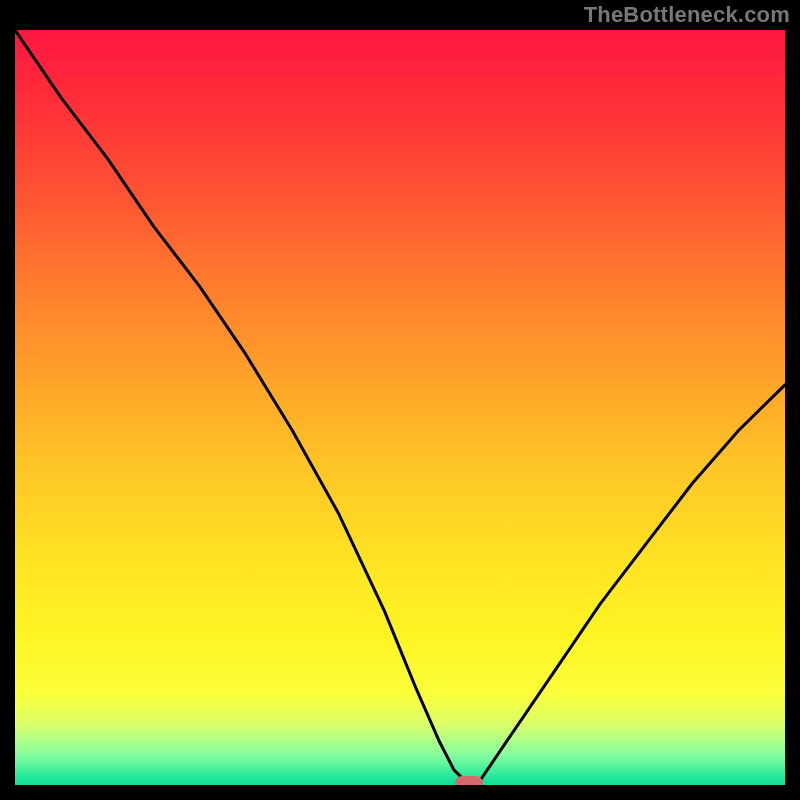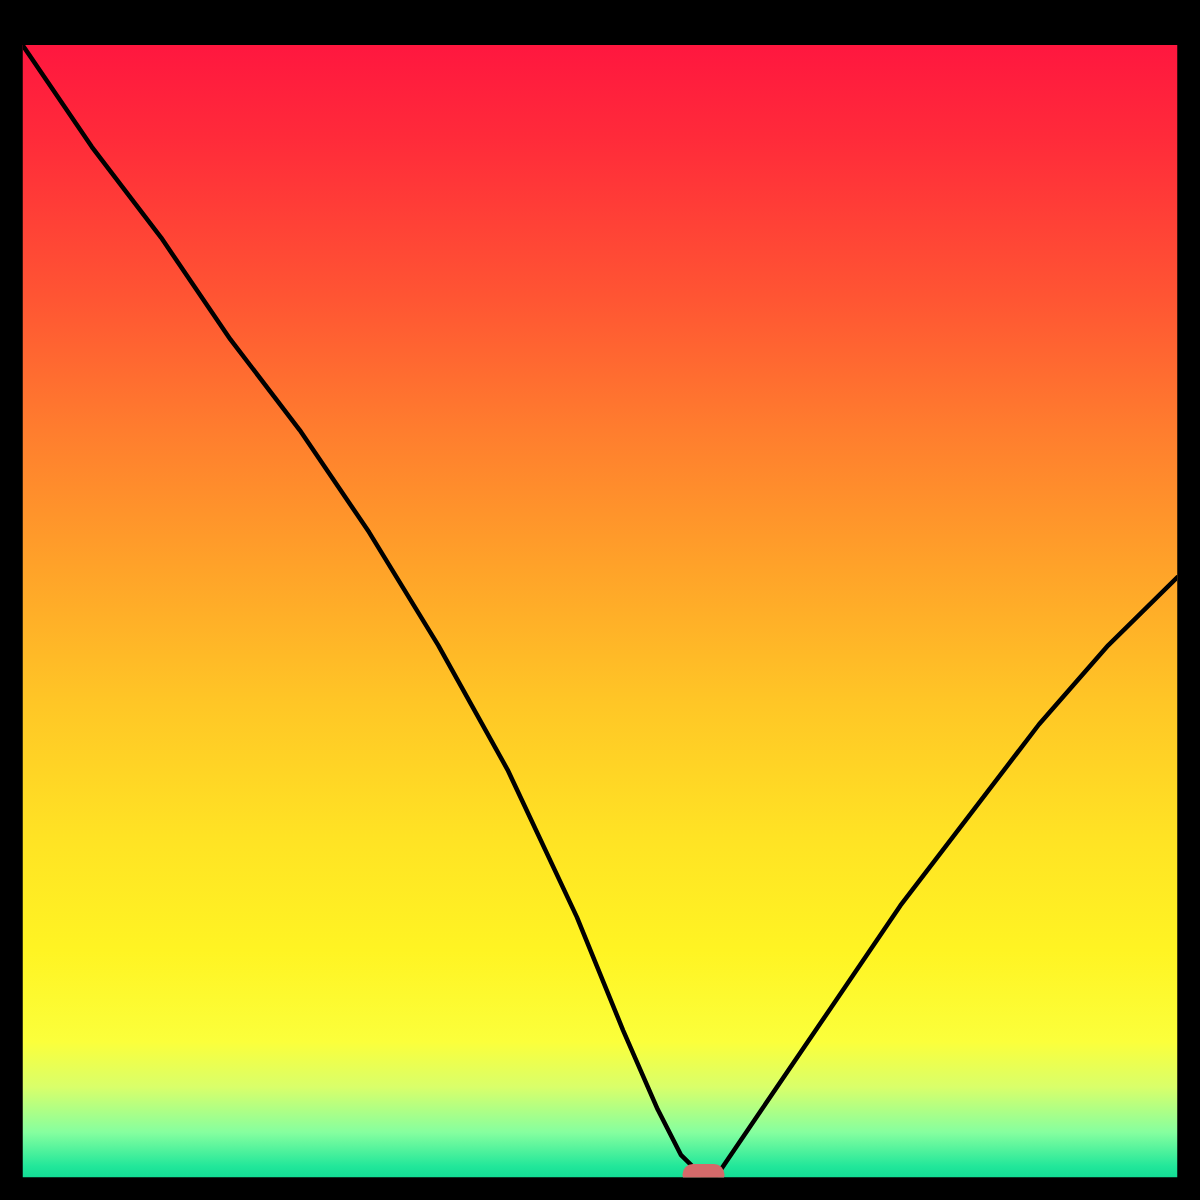--- a/index.html
+++ b/index.html
@@ -73,20 +73,21 @@
     top: 0;
     width: 100%;
     height: 100%;
     z-index: 3;
   }
 </style>
 </head>
 <body>
 
 <div class="frame">
+  <div class="watermark">TheBottleneck.com</div>
 
   <div class="plot-area">
     <div class="gradient"></div>
 
     <svg class="curve" viewBox="0 0 770 755" preserveAspectRatio="none">
       <path d="M0.0 0.0 L46.2 67.9 L92.4 128.4 L138.6 196.3 L184.8 256.7 L231.0 324.7 L277.2 400.2 L323.4 483.2 L369.6 581.4 L400.4 656.9 L423.5 709.7 L438.9 739.9 L454.3 755.0 L462.0 755.0 L492.8 709.7 L539.0 641.8 L585.2 573.8 L631.4 513.4 L677.6 453.0 L723.8 400.2 L770.0 354.8" fill="none" stroke="#000" stroke-width="3" stroke-linejoin="round" stroke-linecap="round"></path>
     </svg>
 
     <div class="marker" style="left: 440.3px; top: 746px;"></div>
   </div>

